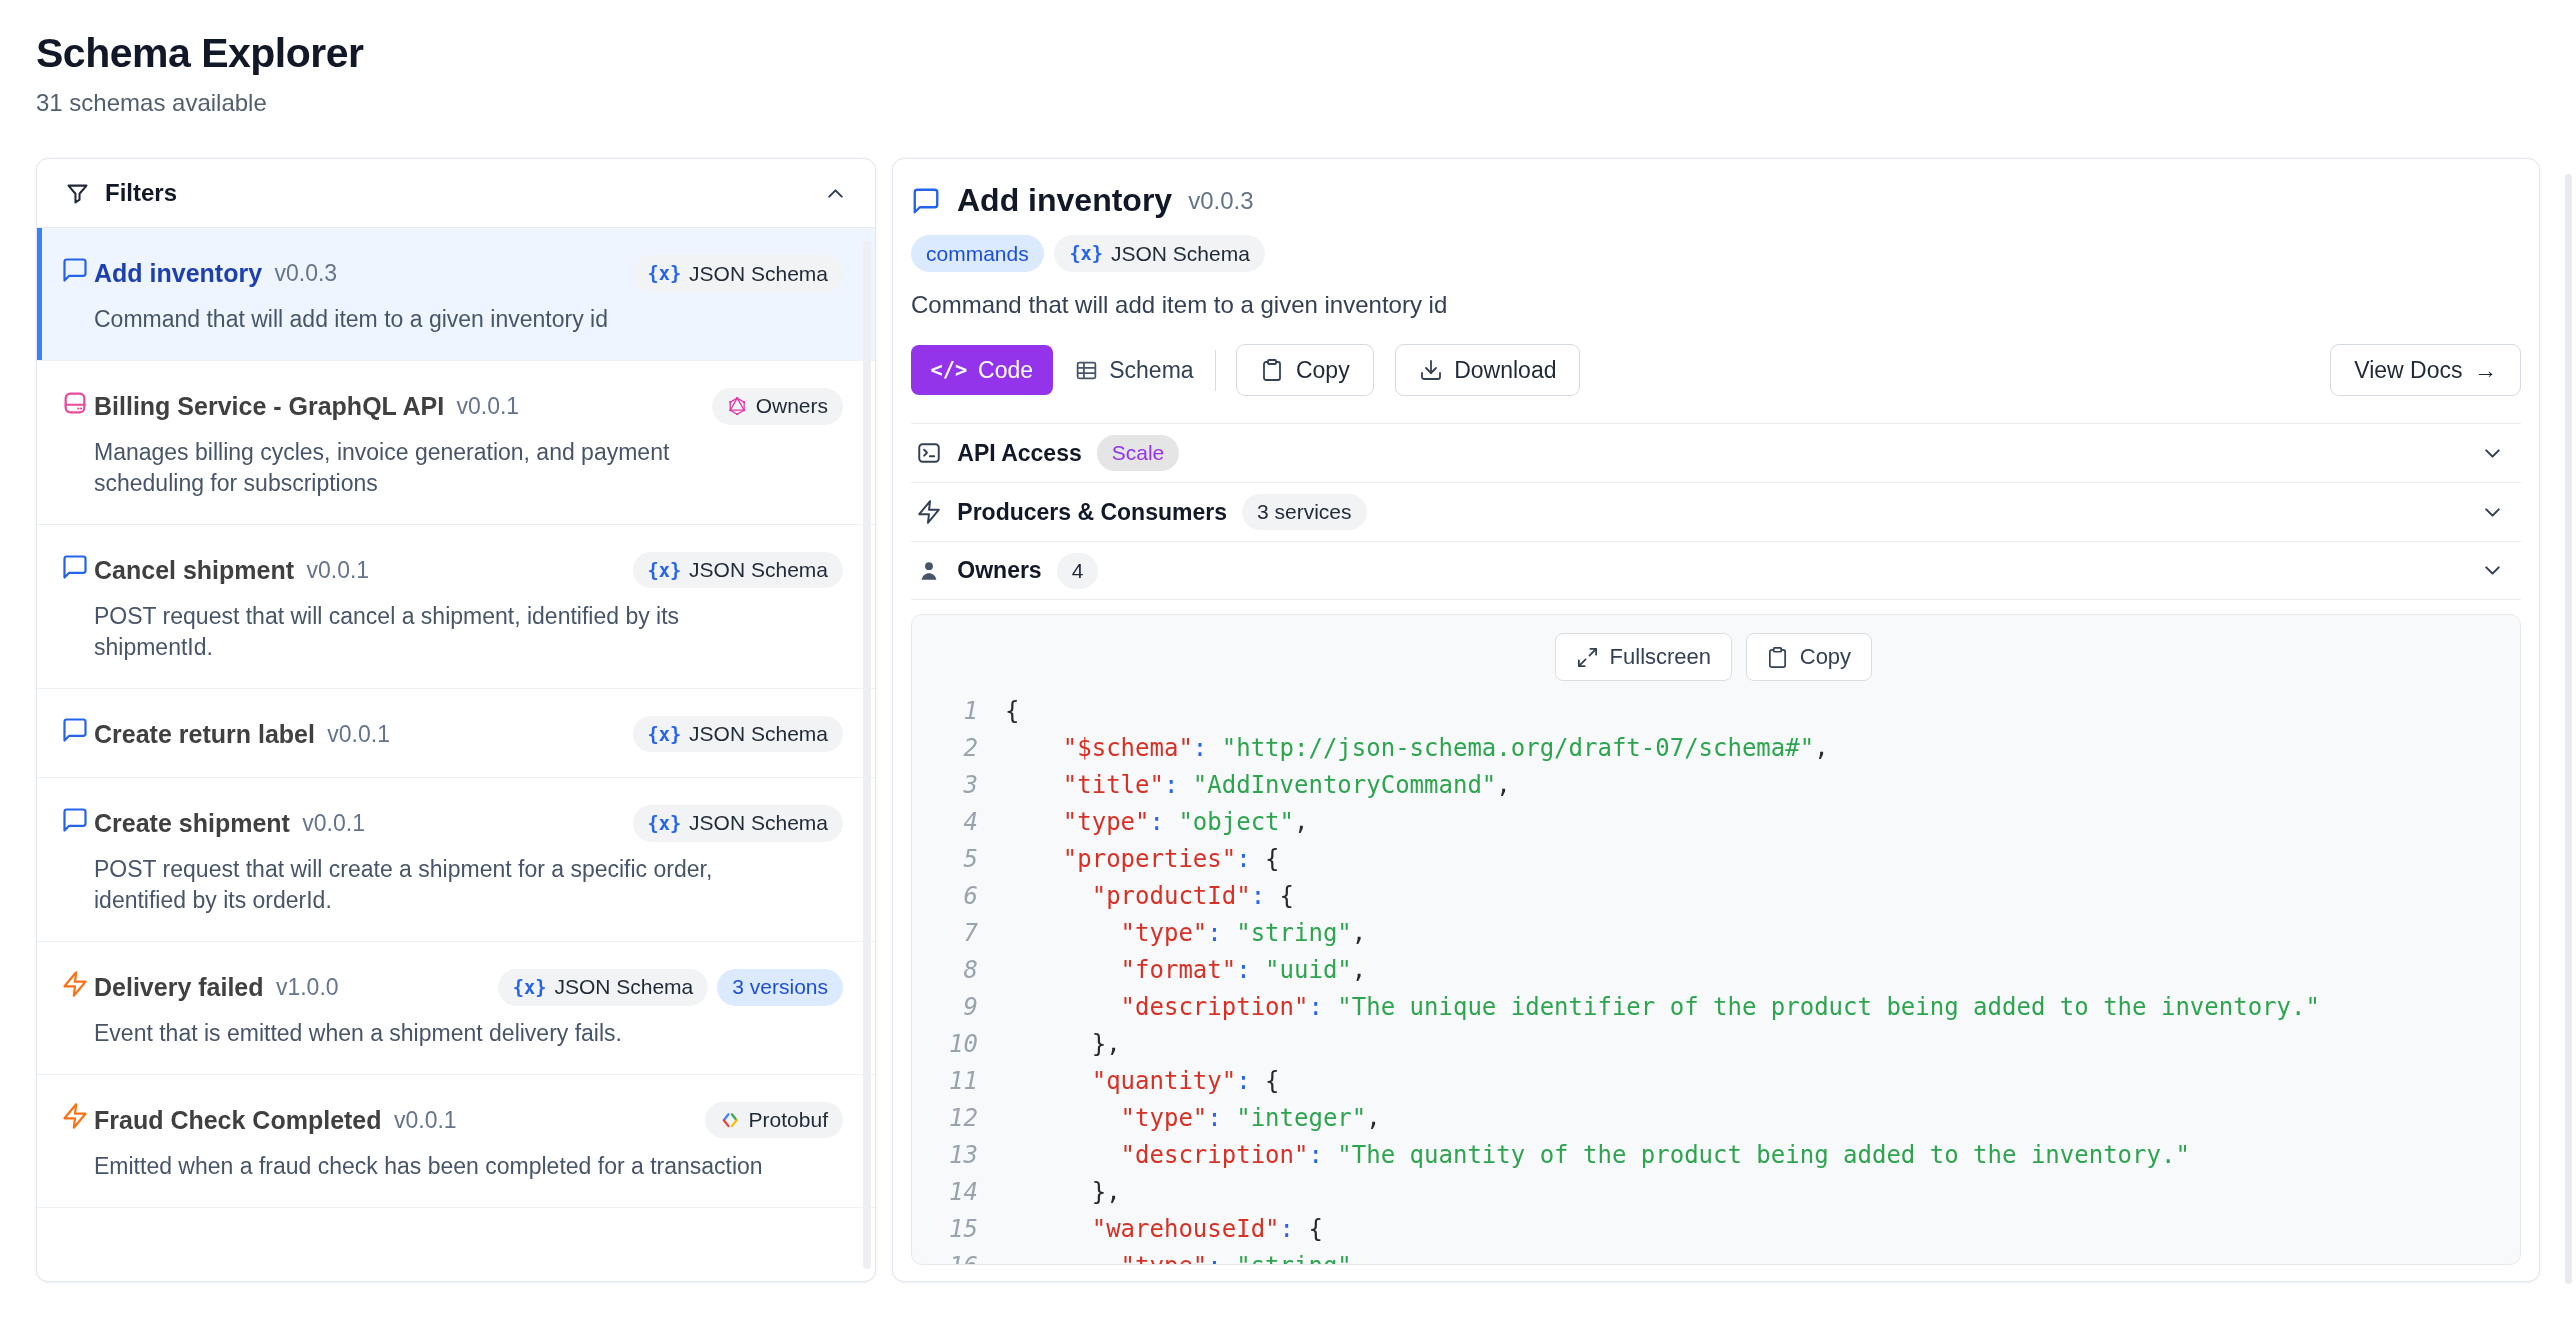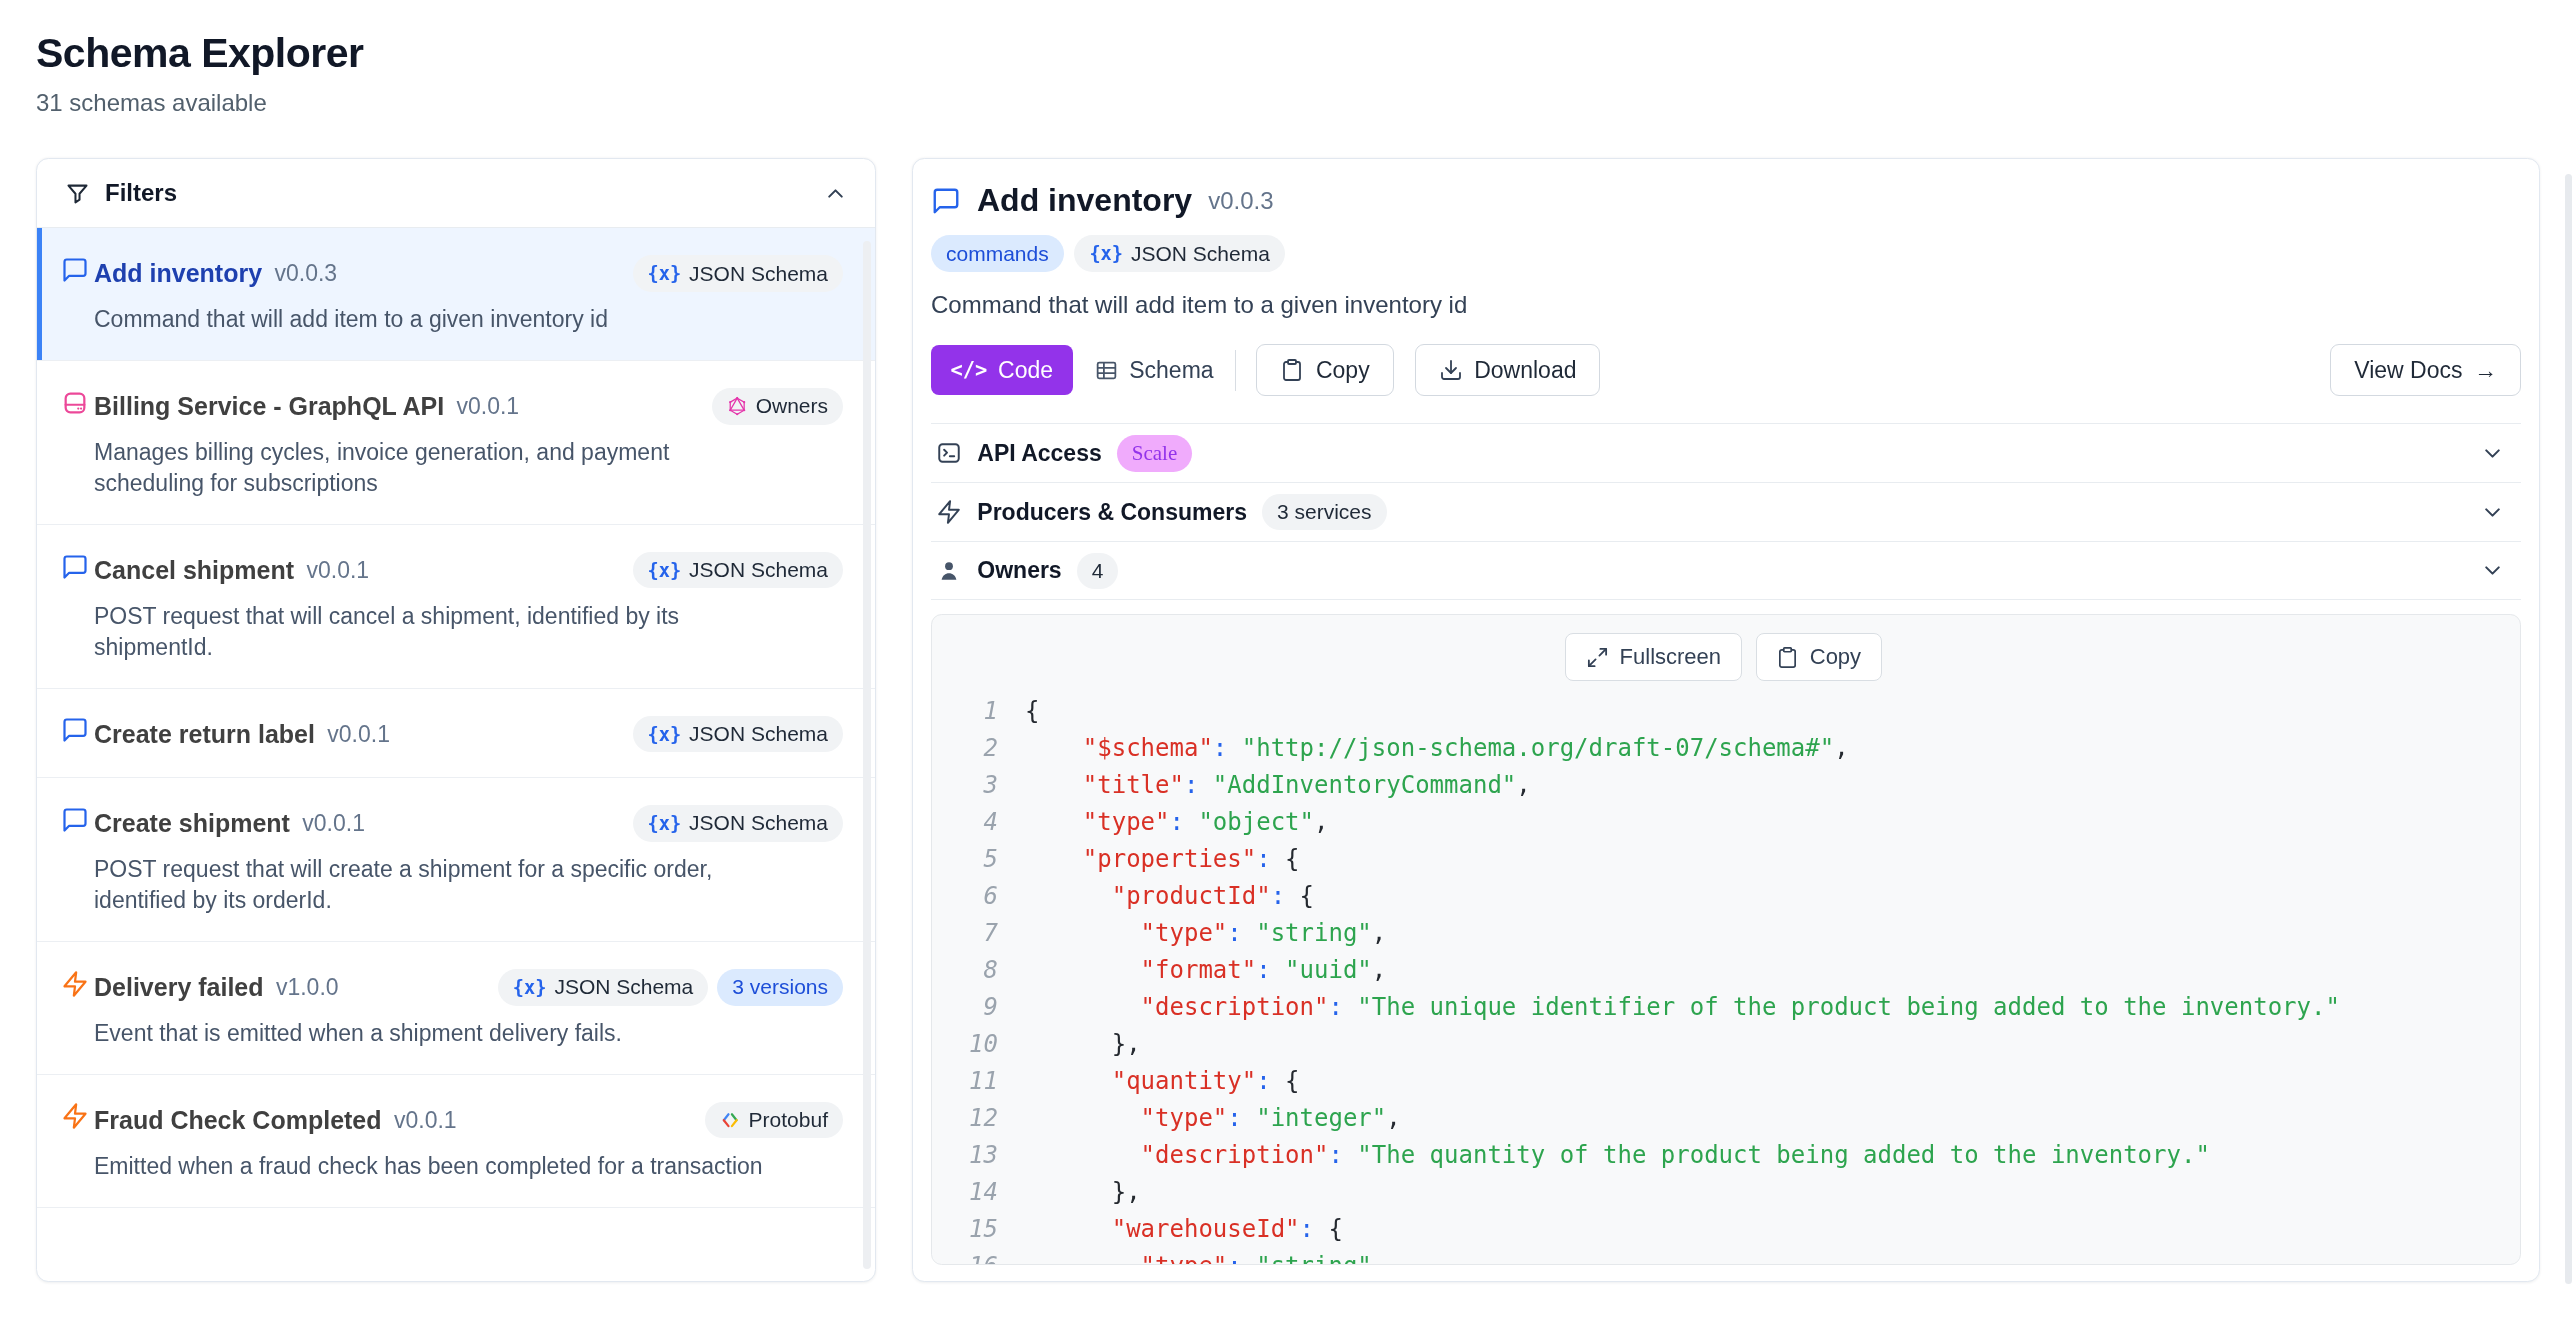--- a/index.html
+++ b/index.html
@@ -1,21 +1,21 @@
 <!DOCTYPE html>
 <html style="font-size:14px"><head>
 <meta charset="utf-8">
 <style>
   * { margin:0; padding:0; box-sizing:border-box; }
   html,body { width:2576px; height:1337px; overflow:hidden; background:#fff;
     font-family:"Liberation Sans", sans-serif; color:#0f172a; }
   .page { padding:30px 36px 0 36px; position:relative; }
   h1 { font-size:41px; font-weight:800; letter-spacing:-0.5px; color:#111827; }
   .subtitle { margin-top:12.4px; font-size:24px; color:#52606d; }
-  .content { display:flex; gap:36px; margin-top:41px; }
+  .content { display:flex; gap:16px; margin-top:41px; }
   .panel { background:#fff; border:0.9px solid #e2e8f0; border-radius:12.4px;
     box-shadow:0 0.9px 2.7px rgba(16,24,40,.07); height:1124px; }
 
   
   .sidebar { width:840px; flex:none; position:relative; display:flex; flex-direction:column; overflow:hidden; }
   .filters-header { flex:none; display:flex; align-items:center; gap:14px; height:69px;
     padding:0 27px; border-bottom:0.9px solid #e8ecf0; }
   .filters-label { font-size:24px; font-weight:700; color:#111827; }
   .filters-header .chev { margin-left:auto; }
   .list { flex:1; overflow:hidden; }
@@ -25,21 +25,21 @@
   .item-icn { position:absolute; left:24px; top:27.5px; }
   .item-head { display:flex; align-items:center; gap:12.4px; }
   .item-title { font-size:25px; font-weight:700; color:#404040; white-space:nowrap; }
   .item.selected .item-title { color:#1e40af; }
   .item-version { font-size:23px; color:#64748b; }
   .item-badges { margin-left:auto; display:flex; gap:9px; align-items:center; }
   .item-desc { margin-top:12.4px; font-size:23px; line-height:1.35; color:#475569; max-width:685px; }
   .pill { display:inline-flex; align-items:center; gap:8px; background:#f1f3f5; color:#1f2937;
     border-radius:887px; padding:6.2px 15px; font-size:21px; white-space:nowrap; }
   .pill.blue { background:#dbeafe; color:#1d4ed8;justify-content:flex-end; }
-  .pill.purple { background:#f0abfc; color:#9333ea;font-family:Liberation Serif, serif; }
+  .pill.purple { background:#e5e5e5; color:#9333ea; }
   .js-ico { font-family:"DejaVu Sans Mono", monospace; font-weight:700; font-size:18.6px; color:#2563eb; }
   .sb-scroll { position:absolute; right:4.4px; top:82px; bottom:12.4px; width:8px; border-radius:4.4px; background:#edeff2; }
 
   
   .detail { flex:1; display:flex; flex-direction:column; padding:23px 18px 16px; overflow:hidden; }
   .d-head { display:flex; align-items:center; gap:16px; }
   .d-title { font-size:32px; font-weight:800; color:#111827; }
   .d-version { font-size:24px; color:#64748b; }
   .d-badges { margin-top:16px; display:flex; gap:10.7px; }
   .d-desc { margin-top:19.5px; font-size:24px; color:#334155; }

